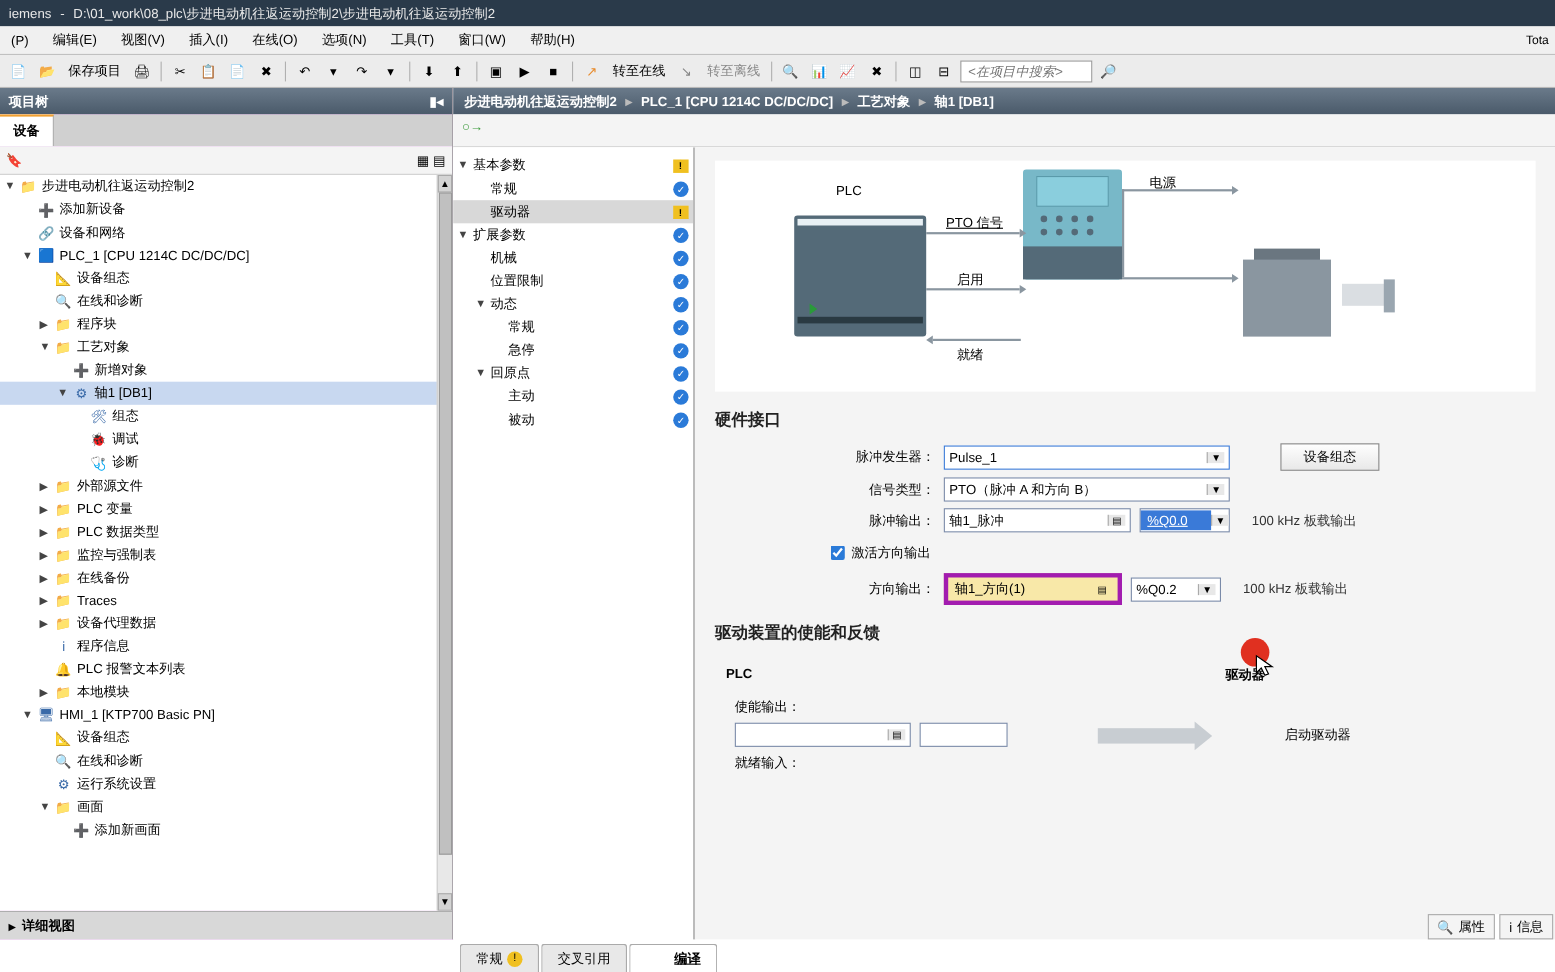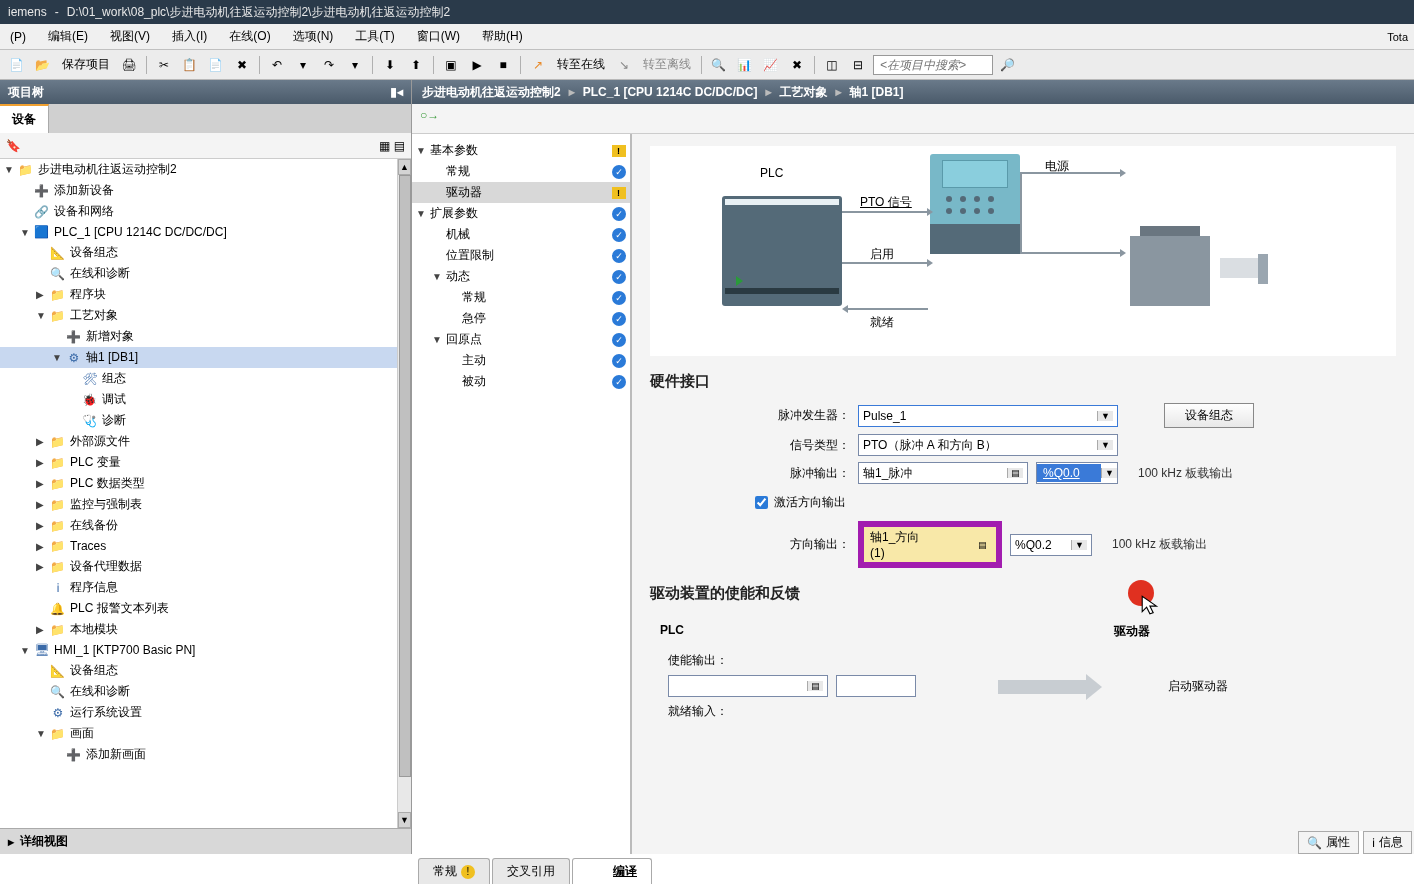--- a/index.html
+++ b/index.html
@@ -90,21 +90,21 @@
 .section-title { font-size: 15px; font-weight: bold; margin: 16px 0 12px; color: #222; }
 
 .form-row { display: flex; align-items: center; margin: 6px 0; gap: 8px; }
 .form-label { width: 200px; text-align: right; }
 .form-select { border: 1px solid #7a8aa8; background: #fff; padding: 2px 4px; height: 22px; display: flex; align-items: center; justify-content: space-between; }
 .form-select.active { border-color: #3a7ad8; }
 .sel-w1 { width: 260px; }
 .sel-w2 { width: 170px; }
 .sel-w3 { width: 82px; }
 .sel-addr { background: #3a7ad8; color: #fff; padding: 2px 6px; }
-.sel-addr2 { background: #f8e8a8; padding: 2px 6px; width: 144px; border: 6px solid #a21caf; gap: 44px; }
+.sel-addr2 { background: #f8e8a8; padding: 2px 6px; width: 162px; border: 4px solid #a21caf; gap: 44px; }
 .sel-arrow { background: #e8e8e8; border-left: 1px solid #aaa; width: 16px; text-align: center; font-size: 9px; }
 .form-note { margin-left: 12px; color: #333; }
 .form-btn { border: 1px solid #888; background: linear-gradient(#fefefe,#e8e8e8); padding: 3px 20px; cursor: pointer; }
 .checkbox-row { display: flex; align-items: center; margin: 10px 0 10px 105px; }
 .checkbox-row input { margin-right: 6px; accent-color: #2a7ad8; }
 
 .cursor { position: absolute; left: 1128px; top: 580px; z-index: 100; pointer-events:none; }
 .cursor .red-dot { width: 26px; height: 26px; background: #e03020; border-radius: 50%; }
 .cursor .arrow { position: absolute; left: 12px; top: 14px; font-size: 20px; color: #000; }
 

